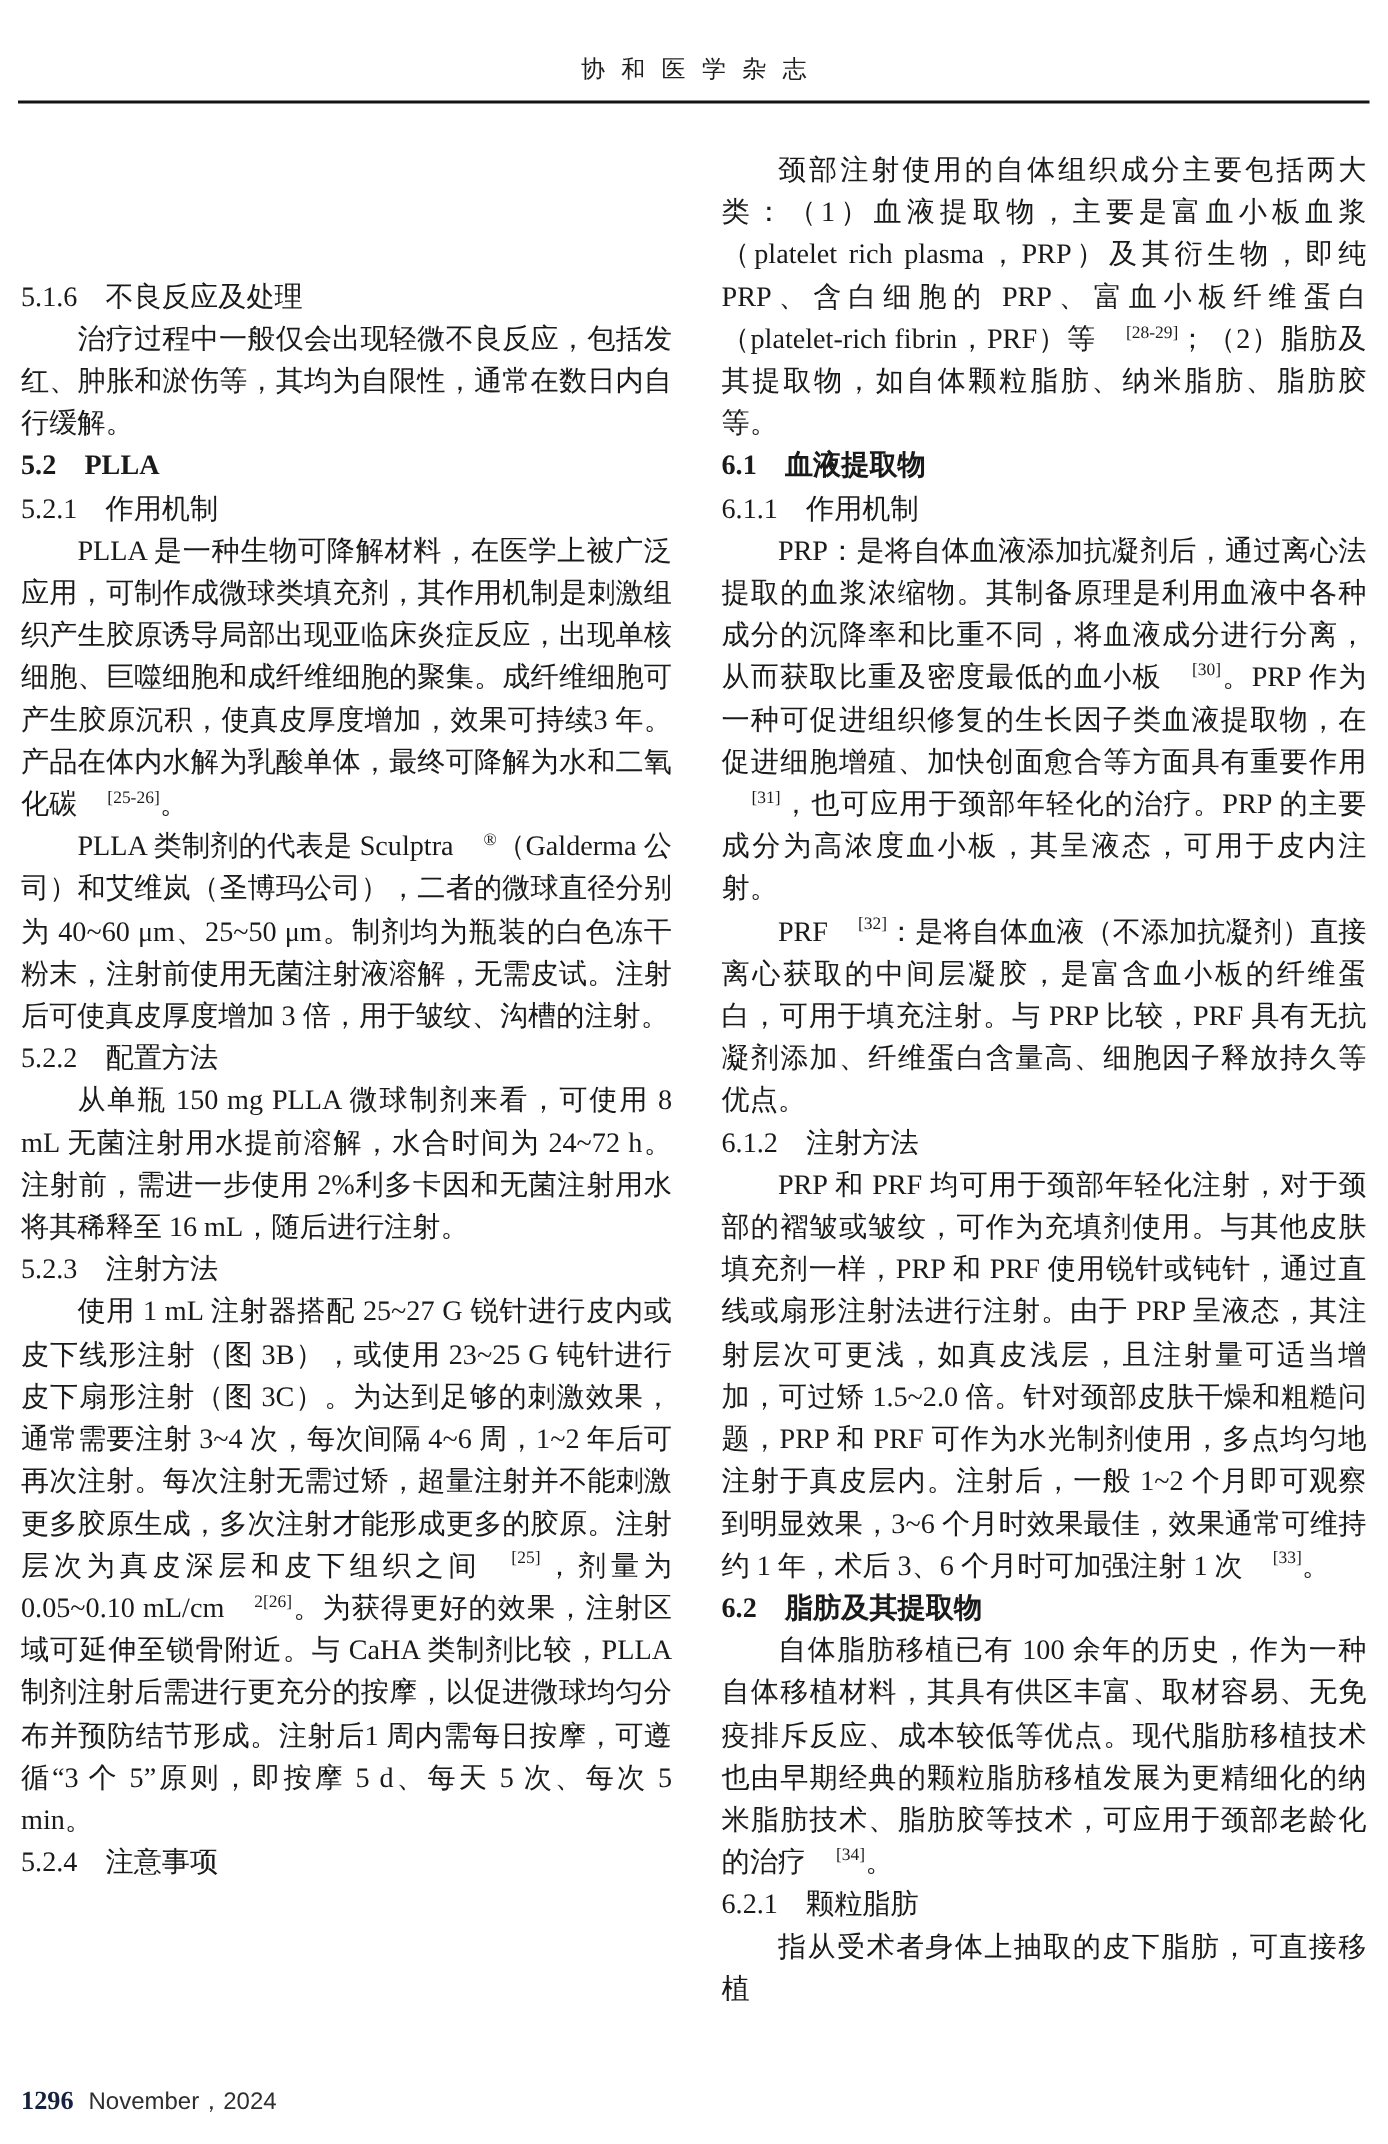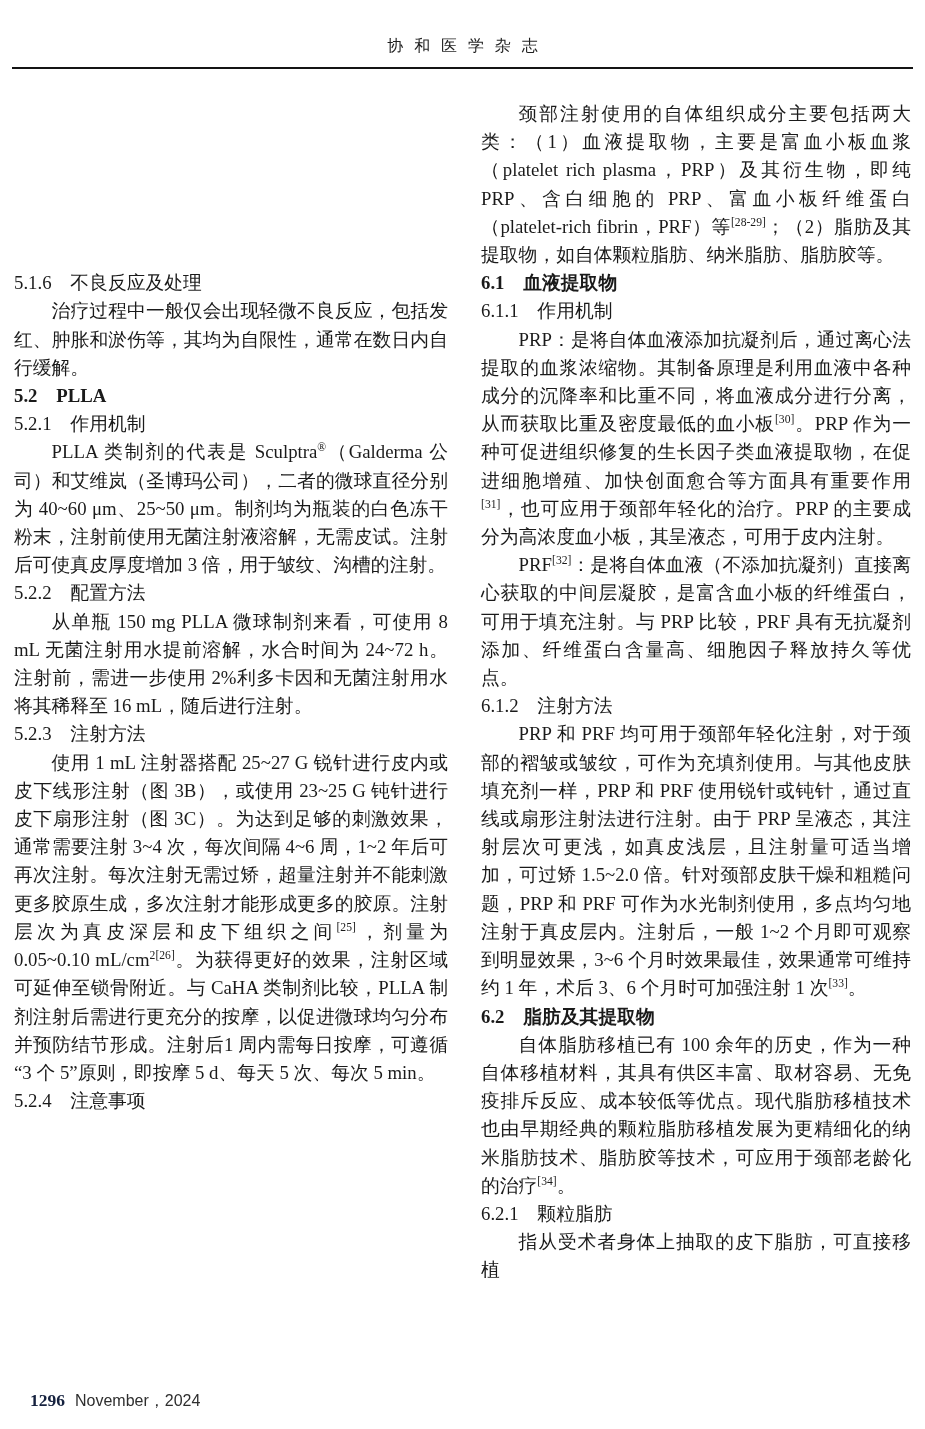--- a/index.html
+++ b/index.html
@@ -62,24 +62,25 @@
   }
   .col .h3 {
     font-weight: normal;
     margin: 0;
     text-indent: 0;
   }
   sup {
     font-size: 0.62em;
     line-height: 0;
     vertical-align: super;
+    margin-left: 20px;
   }
   .footer {
     position: absolute;
-    left: 30px;
+    left: 14px;
     top: 1390px;
     white-space: nowrap;
     text-align: center;
   }
   .footer .page-num {
     font-family: "Liberation Serif", "DejaVu Serif", serif;
     font-weight: bold;
     font-size: 17.5px;
     color: #15213e;
   }
@@ -98,20 +99,21 @@
   <div class="journal-header">协和医学杂志</div>
 
   <hr class="header-rule">
 
   <div class="content">
     <div class="col col-left">
         <div class="h3"><span>5.1.6　不良反应及处理</span></div>
         <p class="p"><span>治疗过程中一般仅会出现轻微不良反应，包括发红、肿胀和淤伤等，其均为自限性，通常在数日内自行缓解。</span></p>
         <div class="h2"><span>5.2　PLLA</span></div>
         <div class="h3"><span>5.2.1　作用机制</span></div>
+        <p class="p"><span>PLLA 是一种生物可降解材料，在医学上被广泛应用，可制作成微球类填充剂，其作用机制是刺激组织产生胶原诱导局部出现亚临床炎症反应，出现单核细胞、巨噬细胞和成纤维细胞的聚集。成纤维细胞可产生胶原沉积，使真皮厚度增加，效果可持续3 年。产品在体内水解为乳酸单体，最终可降解为水和二氧化碳</span><sup>[25-26]</sup><span>。</span></p>
         <p class="p"><span>PLLA 类制剂的代表是 Sculptra</span><sup>®</sup><span>（Galderma 公司）和艾维岚（圣博玛公司），二者的微球直径分别为 40~60 μm、25~50 μm。制剂均为瓶装的白色冻干粉末，注射前使用无菌注射液溶解，无需皮试。注射后可使真皮厚度增加 3 倍，用于皱纹、沟槽的注射。</span></p>
         <div class="h3"><span>5.2.2　配置方法</span></div>
         <p class="p"><span>从单瓶 150 mg PLLA 微球制剂来看，可使用 8 mL 无菌注射用水提前溶解，水合时间为 24~72 h。注射前，需进一步使用 2%利多卡因和无菌注射用水将其稀释至 16 mL，随后进行注射。</span></p>
         <div class="h3"><span>5.2.3　注射方法</span></div>
         <p class="p"><span>使用 1 mL 注射器搭配 25~27 G 锐针进行皮内或皮下线形注射（图 3B），或使用 23~25 G 钝针进行皮下扇形注射（图 3C）。为达到足够的刺激效果，通常需要注射 3~4 次，每次间隔 4~6 周，1~2 年后可再次注射。每次注射无需过矫，超量注射并不能刺激更多胶原生成，多次注射才能形成更多的胶原。注射层次为真皮深层和皮下组织之间</span><sup>[25]</sup><span>，剂量为 0.05~0.10 mL/cm</span><sup>2[26]</sup><span>。为获得更好的效果，注射区域可延伸至锁骨附近。与 CaHA 类制剂比较，PLLA 制剂注射后需进行更充分的按摩，以促进微球均匀分布并预防结节形成。注射后1 周内需每日按摩，可遵循“3 个 5”原则，即按摩 5 d、每天 5 次、每次 5 min。</span></p>
         <div class="h3"><span>5.2.4　注意事项</span></div>
       </div>
     <div class="col col-right">
         <p class="p"><span>颈部注射使用的自体组织成分主要包括两大类：（1）血液提取物，主要是富血小板血浆（platelet rich plasma，PRP）及其衍生物，即纯 PRP、含白细胞的 PRP、富血小板纤维蛋白（platelet-rich fibrin，PRF）等</span><sup>[28-29]</sup><span>；（2）脂肪及其提取物，如自体颗粒脂肪、纳米脂肪、脂肪胶等。</span></p>
         <div class="h2"><span>6.1　血液提取物</span></div>

